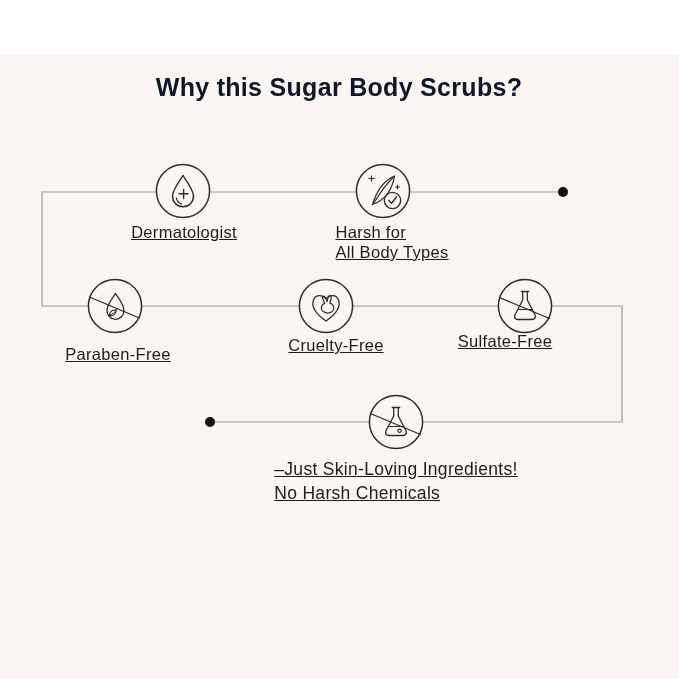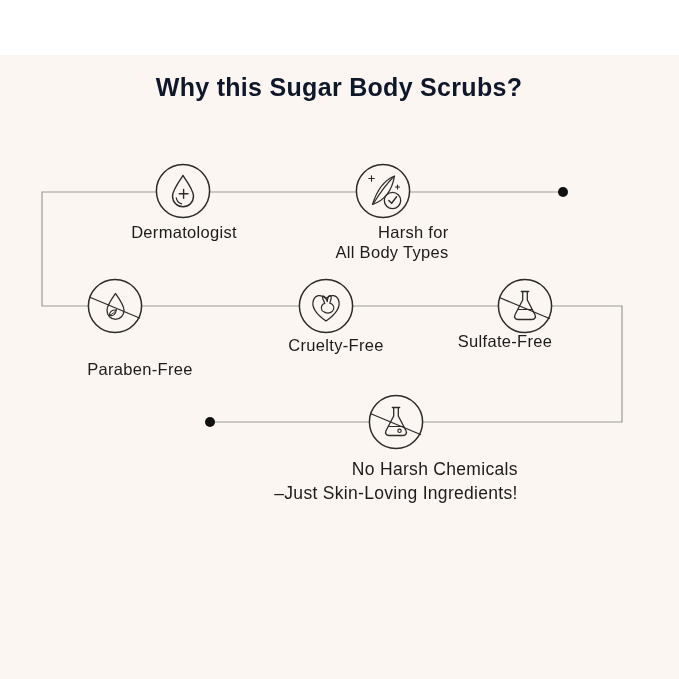--- a/index.html
+++ b/index.html
@@ -18,26 +18,26 @@
   .feature-icon{position:absolute;width:56px;height:56px;}
   .feature-icon svg{display:block;width:56px;height:56px;}
   .icon-derm{left:155px;top:163px;}
   .icon-gentle{left:355px;top:163px;}
   .icon-paraben{left:87px;top:278px;}
   .icon-cruelty{left:298px;top:278px;}
   .icon-sulfate{left:497px;top:278px;}
   .icon-noharsh{left:368px;top:394px;}
   .feature-label{
     position:absolute;transform:translateX(-50%);
-    text-align:right;font-size:16.5px;line-height:20px;letter-spacing:.3px;
-    white-space:nowrap;color:#1C1C1C;
+    text-align:left;font-size:16.5px;line-height:20px;letter-spacing:.3px;
+    white-space:nowrap;color:#1C1C1C;text-decoration:underline;
   }
   .label-derm{left:184px;top:222px;}
   .label-gentle{left:392px;top:222px;}
-  .label-paraben{left:118px;top:359px;margin-left:22px;}
+  .label-paraben{left:118px;top:344px;}
   .label-cruelty{left:336px;top:335px;}
   .label-sulfate{left:505px;top:331px;}
   .label-noharsh{left:396px;top:457px;font-size:17.5px;line-height:24px;}
 </style>
 </head>
 <body>
 
 <div class="top-strip"></div>
 
 <h1 class="page-title">Why this Sugar Body Scrubs?</h1>
@@ -115,15 +115,15 @@
 <div class="feature-icon icon-noharsh">
   <svg viewBox="0 0 56 56">
     <circle cx="28" cy="28" r="26.6" fill="#FBF6F1" stroke="#2B2B2B" stroke-width="1.5"></circle>
     <path d="M24.3 13.5 H31.7 M25.7 13.5 V22 L18 36.8 C16.8 39.2 18.4 41.5 20.9 41.5 H35.1 C37.6 41.5 39.2 39.2 38 36.8 L30.3 22 V13.5" fill="none" stroke="#2B2B2B" stroke-width="1.3" stroke-linecap="round" stroke-linejoin="round"></path>
     <path d="M20.5 32.5 H35.5" fill="none" stroke="#2B2B2B" stroke-width="1.1" stroke-linecap="round"></path>
     <circle cx="31.5" cy="36.8" r="1.7" fill="none" stroke="#2B2B2B" stroke-width="1.1"></circle>
     <path d="M3.5 20 L52.5 40.5" fill="none" stroke="#2B2B2B" stroke-width="1.3" stroke-linecap="round"></path>
   </svg>
 </div>
 <div class="feature-label label-noharsh">
+  <div>–Just Skin-Loving Ingredients!</div>
   <div>No Harsh Chemicals</div>
-  <div>–Just Skin-Loving Ingredients!</div>
 </div>
 
 </body></html>

